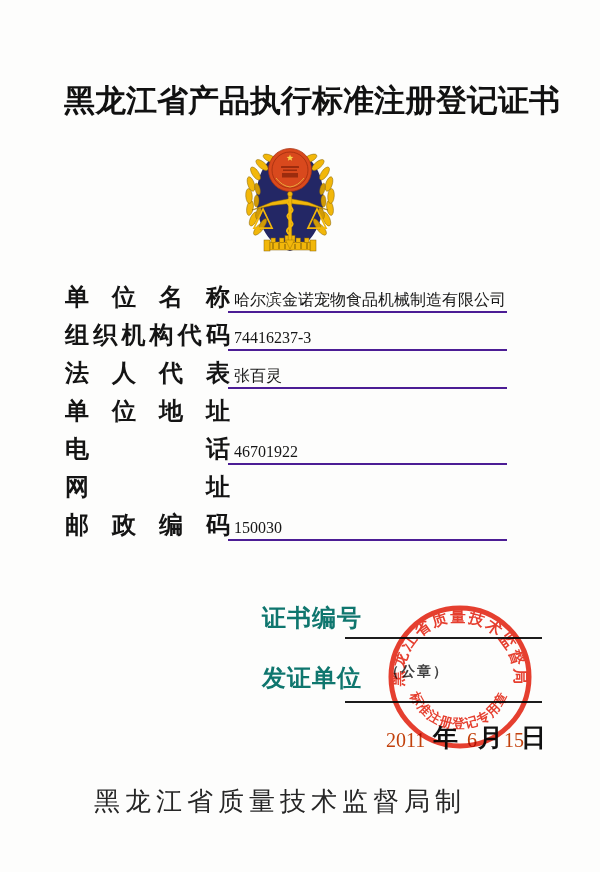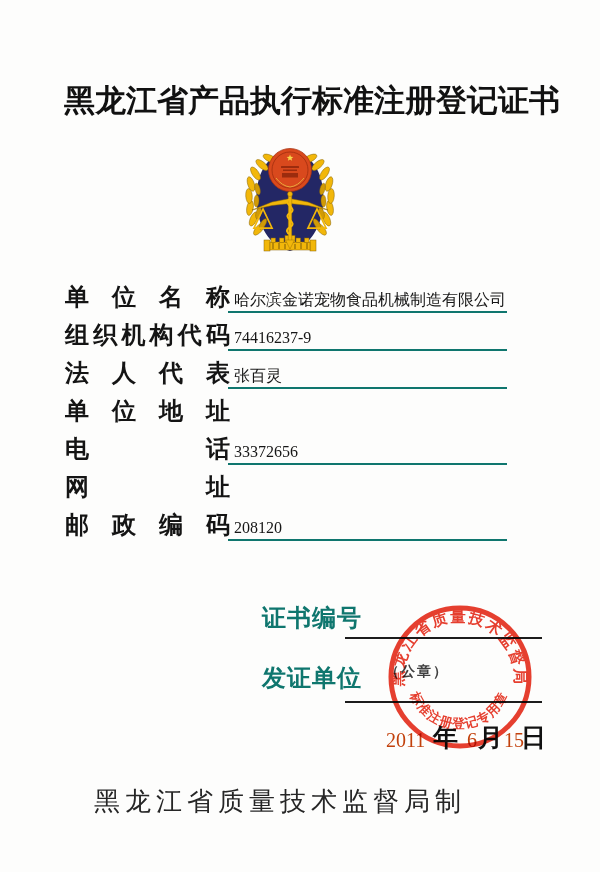--- a/index.html
+++ b/index.html
@@ -18,21 +18,21 @@
   
   .form{position:absolute;left:65px;top:275px;width:470px;}
   .row{position:relative;height:38px;}
   .row .label{
     position:absolute;left:0;bottom:4px;width:165px;
     font-size:24px;font-weight:bold;line-height:1;color:#141414;
   }
   [data-justify]{display:flex;justify-content:space-between;}
   .row .value{
     position:absolute;left:163px;bottom:0;width:273px;
-    border-bottom:2px solid #0f766e;
+    border-bottom:2px solid #4c1d95;
     font-size:16px;line-height:1.15;padding:0 0 2px 6px;
     white-space:pre;overflow:visible;color:#161616;
   }
   
   .blabel{
     position:absolute;font-size:24px;font-weight:bold;
     letter-spacing:1px;line-height:1;color:#0f766e;
   }
   .cert-label{left:262px;top:606px;}
   .issuer-label{left:262px;top:666px;text-align:right;}
@@ -153,21 +153,21 @@
     </div>
     <div class="row">
       <div class="label" data-justify="">
           <span>组</span>
           <span>织</span>
           <span>机</span>
           <span>构</span>
           <span>代</span>
           <span>码</span>
         </div>
-      <div class="value">74416237-9</div>
+      <div class="value">74416237-3</div>
     </div>
     <div class="row">
       <div class="label" data-justify="">
           <span>法</span>
           <span>人</span>
           <span>代</span>
           <span>表</span>
         </div>
       <div class="value">张百灵</div>
     </div>
@@ -177,36 +177,36 @@
           <span>位</span>
           <span>地</span>
           <span>址</span>
         </div>
     </div>
     <div class="row">
       <div class="label" data-justify="">
           <span>电</span>
           <span>话</span>
         </div>
-      <div class="value">33372656</div>
+      <div class="value">46701922</div>
     </div>
     <div class="row">
       <div class="label" data-justify="">
           <span>网</span>
           <span>址</span>
         </div>
     </div>
     <div class="row">
       <div class="label" data-justify="">
           <span>邮</span>
           <span>政</span>
           <span>编</span>
           <span>码</span>
         </div>
-      <div class="value">208120</div>
+      <div class="value">150030</div>
     </div>
   </div>
 
   <div class="blabel cert-label">证书编号</div>
   <div class="uline uline1"></div>
   <div class="blabel issuer-label">发证单位</div>
   <div class="gongzhang">（公章）</div>
   <div class="uline uline2"></div>
 
   <div class="date">

